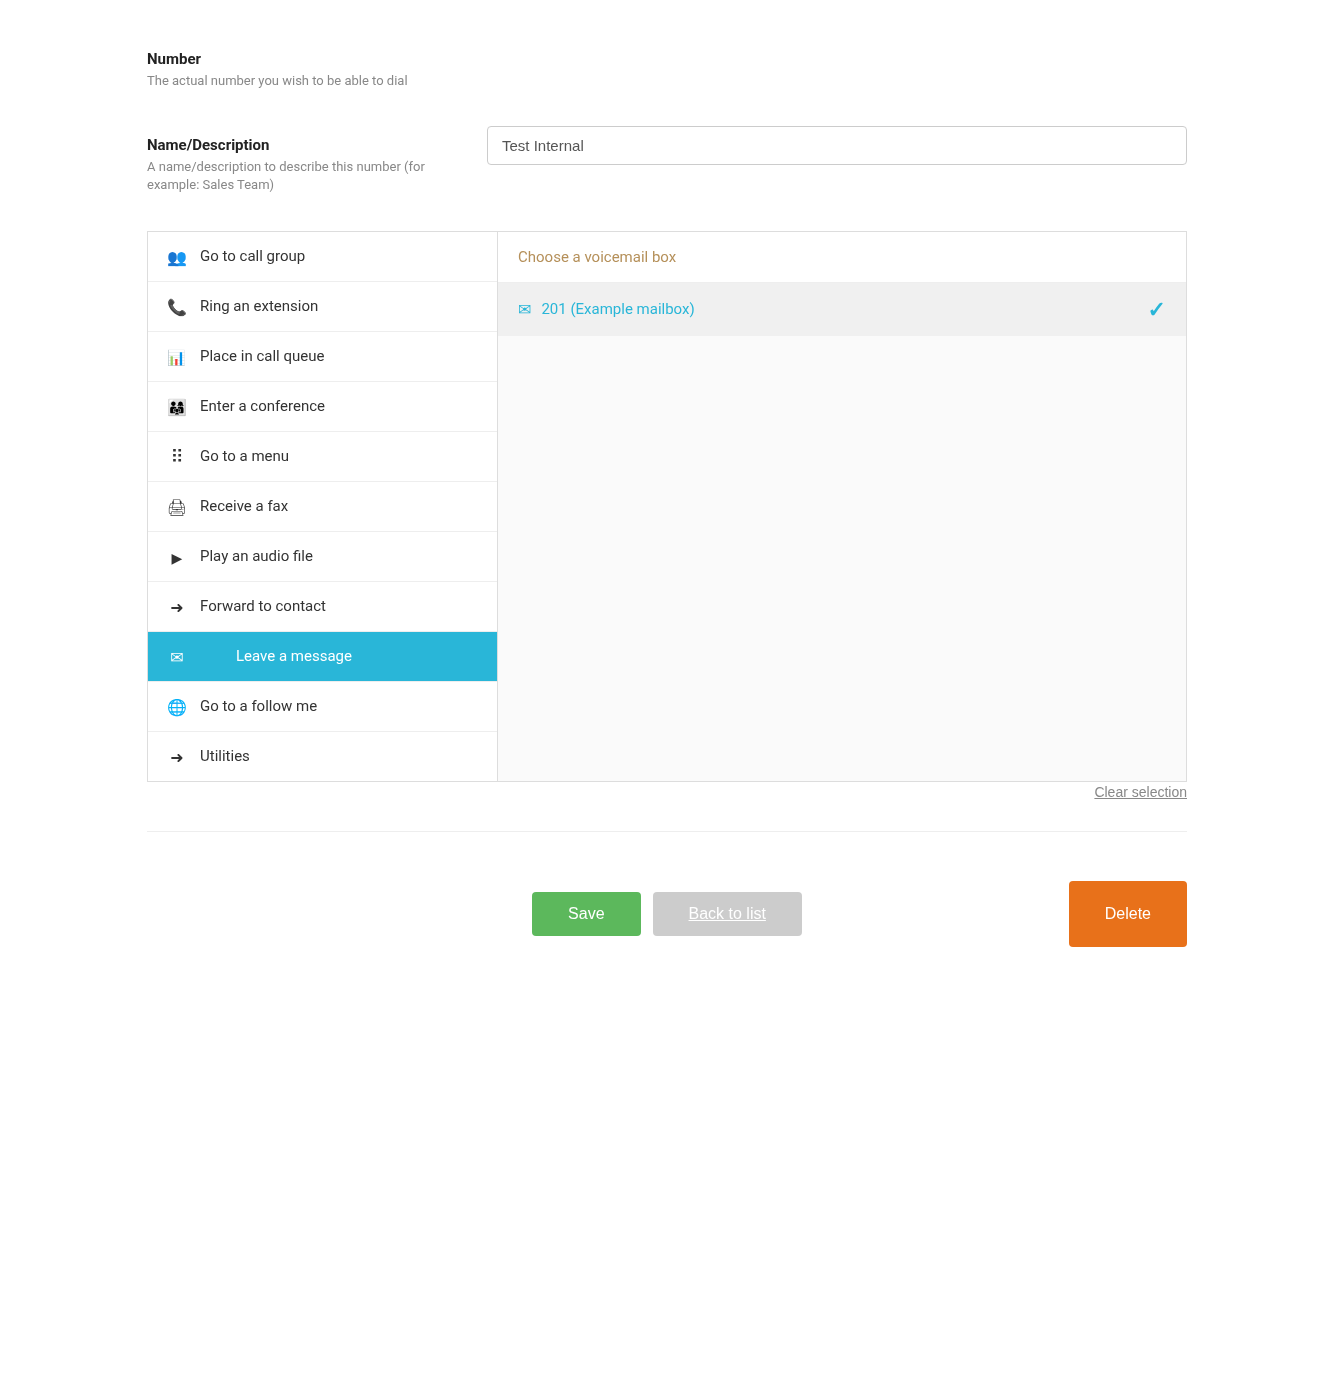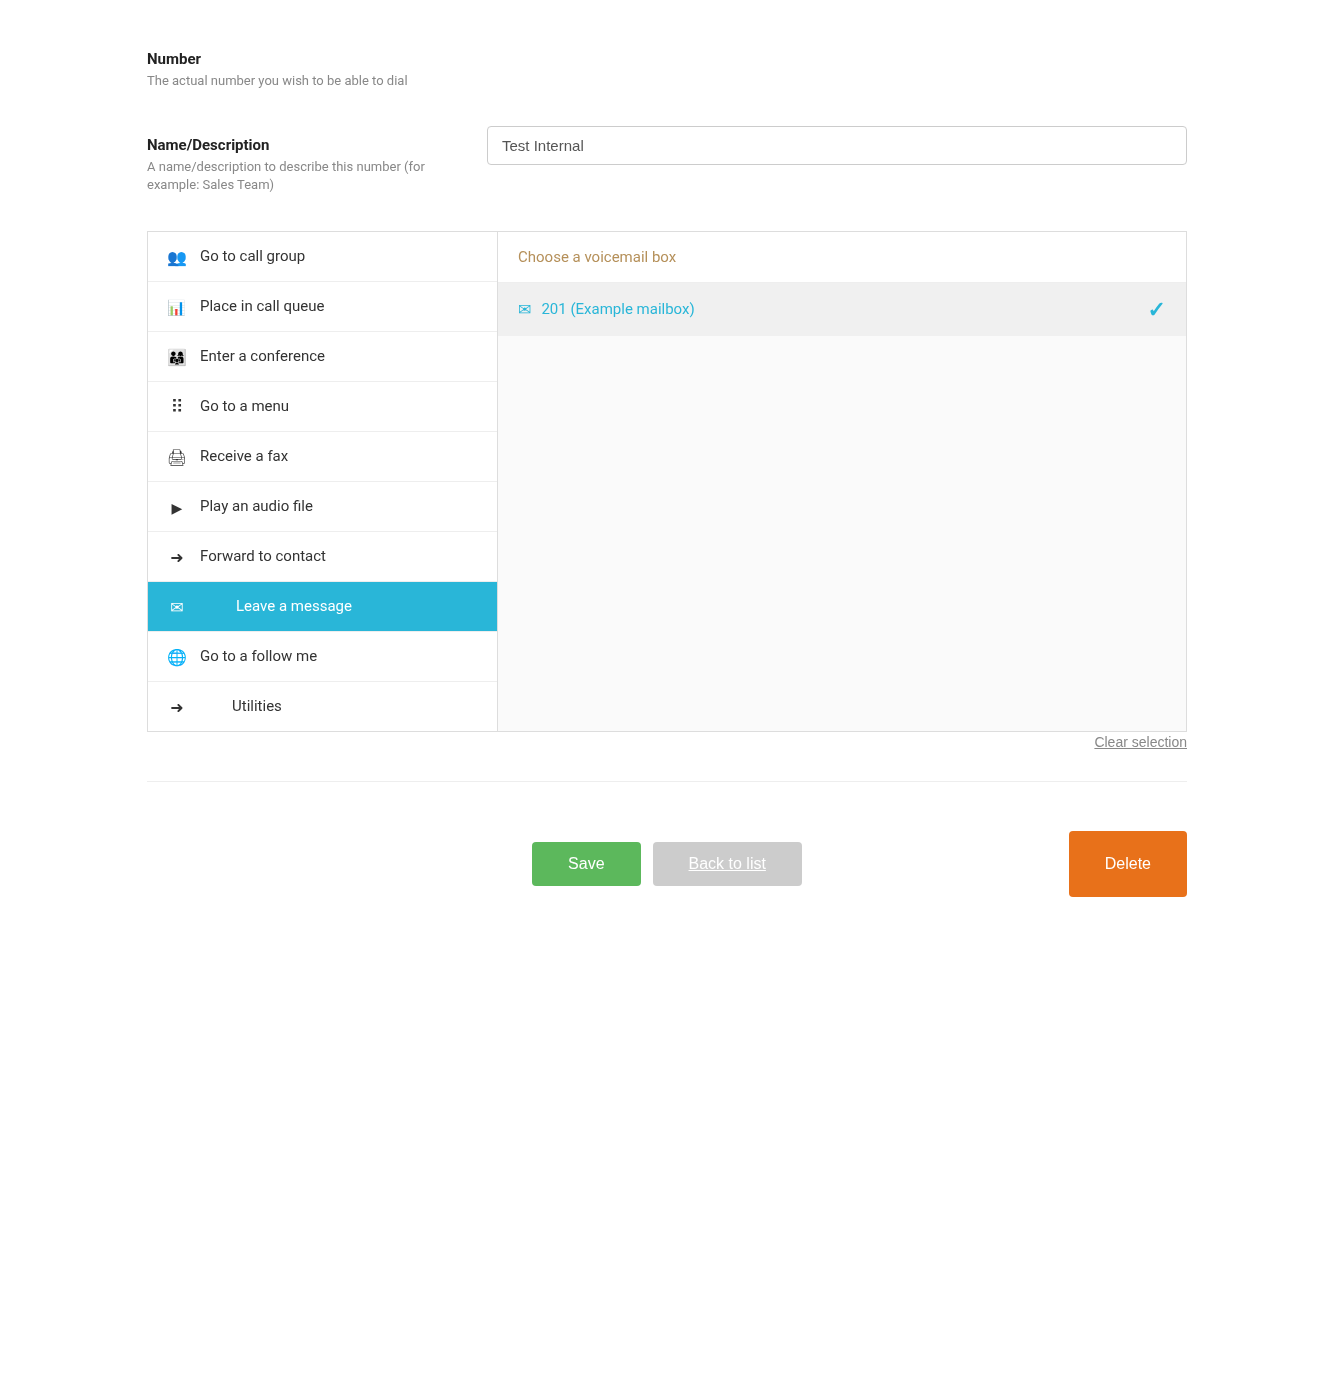--- a/index.html
+++ b/index.html
@@ -79,21 +79,20 @@
       padding: 14px 18px;
       border-bottom: 1px solid #eee;
       cursor: pointer;
       font-size: 15px;
       color: #333;
       background: #fff;
     }
 
     .list-item:last-child {
       border-bottom: none;
-      gap: 32px;
     }
 
     .list-item.active {
       background: #29b6d8;
       color: #fff;
       gap: 36px;
     }
 
     .list-item .item-icon {
       margin-right: 12px;
@@ -253,20 +252,24 @@
 
   <div class="selection-area">
 
     <div class="left-list">
 
     <div class="list-item">
           <span class="item-icon icon-call-group"></span>
           <span class="item-label">Go to call group</span>
         </div>
         <div class="list-item">
+          <span class="item-icon icon-ring"></span>
+          <span class="item-label">Ring an extension</span>
+        </div>
+        <div class="list-item">
           <span class="item-icon icon-queue"></span>
           <span class="item-label">Place in call queue</span>
         </div>
         <div class="list-item">
           <span class="item-icon icon-conference"></span>
           <span class="item-label">Enter a conference</span>
         </div>
         <div class="list-item">
           <span class="item-icon icon-menu"></span>
           <span class="item-label">Go to a menu</span>

